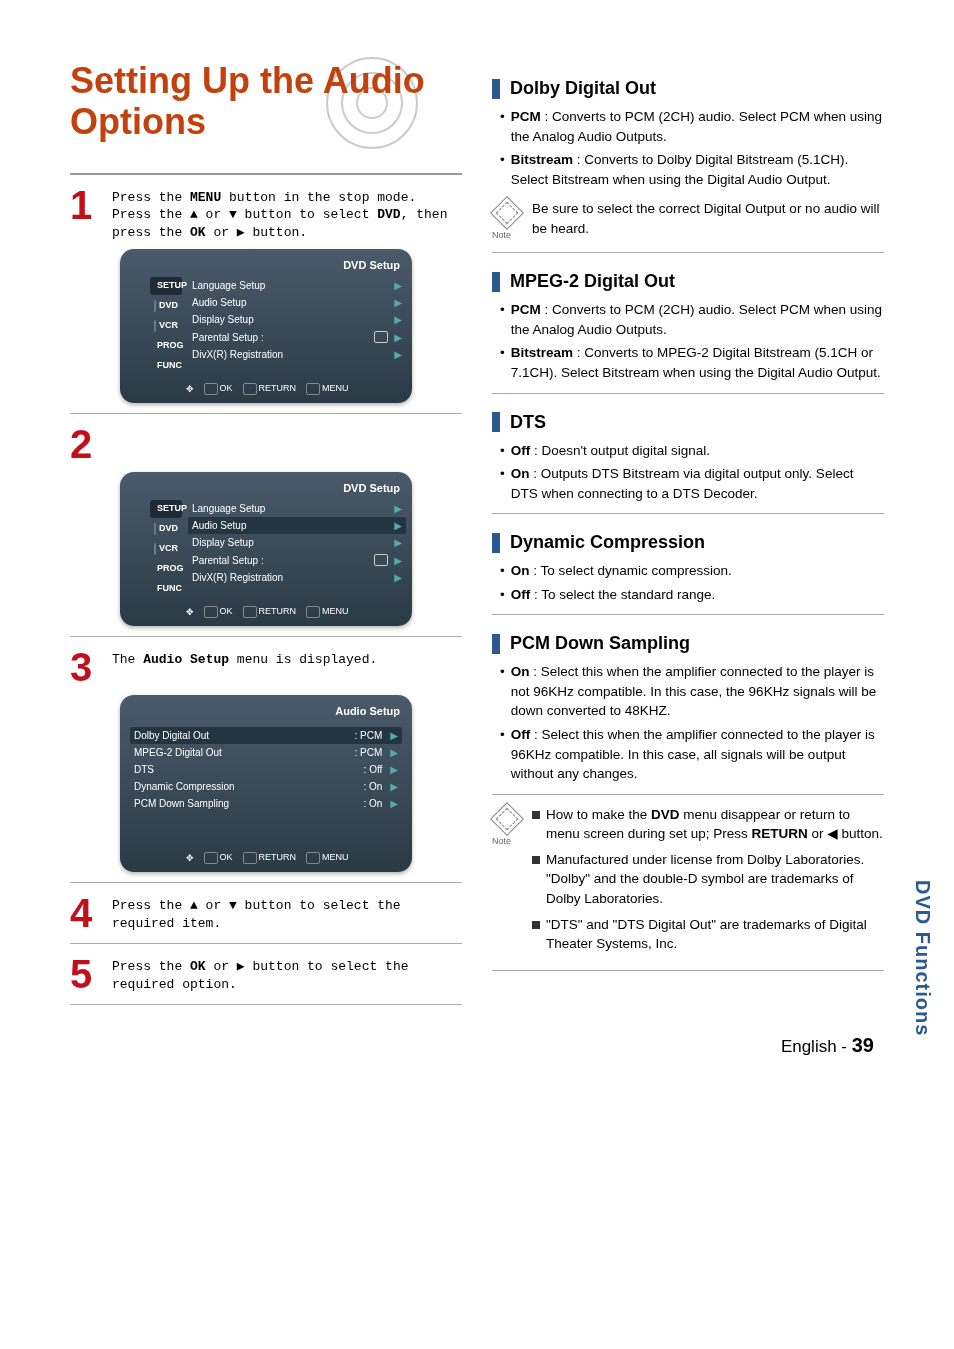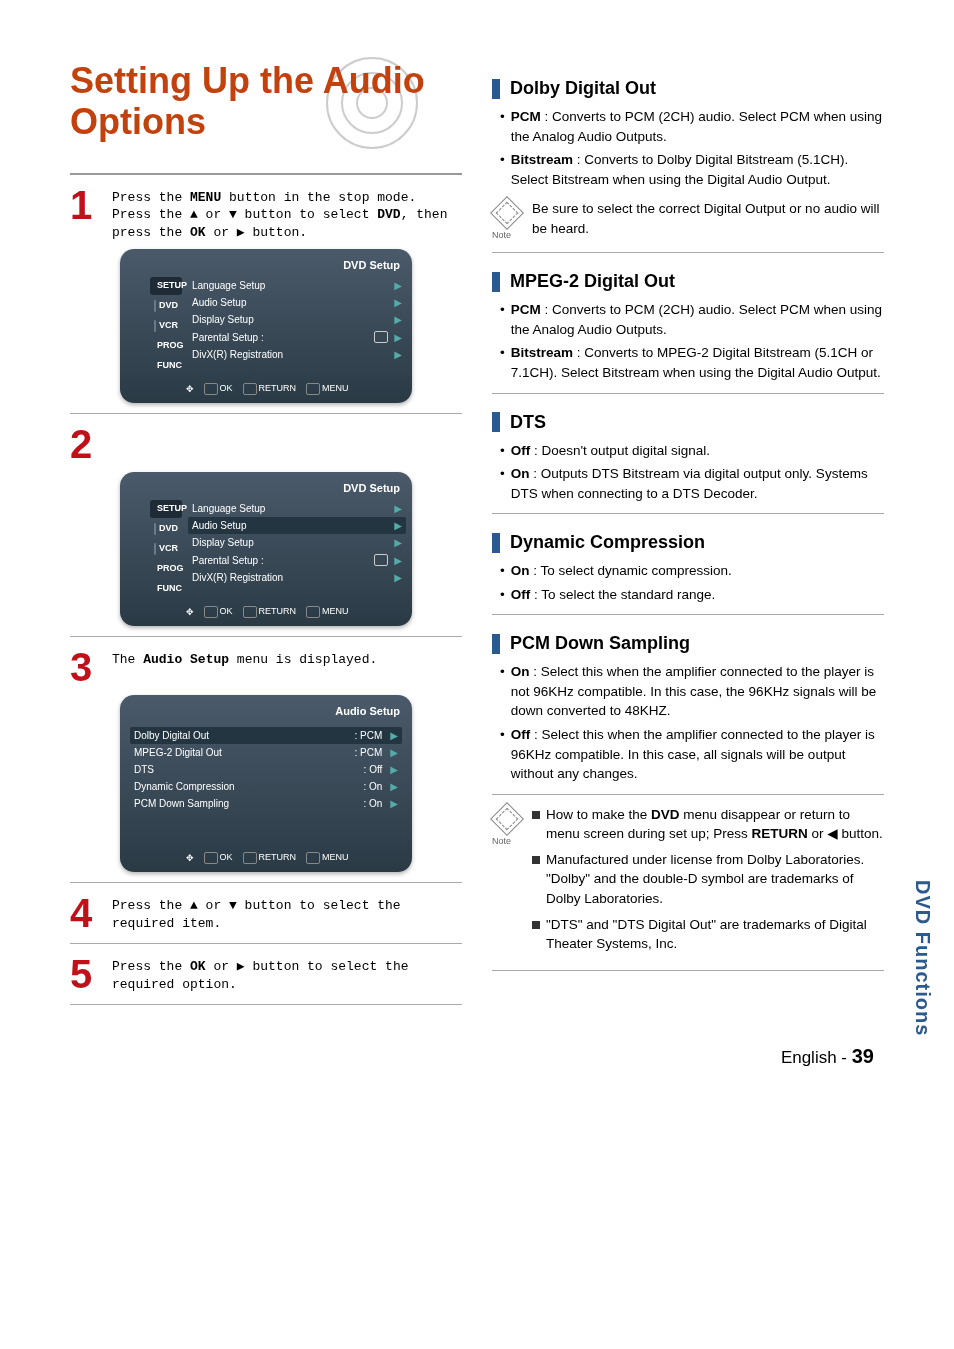--- a/index.html
+++ b/index.html
@@ -210,21 +210,21 @@
     top: 880px;
     writing-mode: vertical-rl;
     font-size: 20px;
     font-weight: bold;
     color:#2a5a8f;
     letter-spacing:1px;
   }
   .page-footer {
     text-align: right;
     font-size: 17px;
-    margin-top: 30px;
+    margin-top: 19px;
     padding-right: 10px;
   }
   .page-footer .num { font-weight: bold; font-size: 20px; }
 </style>
 </head>
 <body>
 
 <div class="page">
   <div class="columns">
 
@@ -475,21 +475,21 @@
       <div class="section-head">
         <div class="section-bar"></div>
         <div class="section-title">DTS</div>
       </div>
       <div class="bullet-line">
           <span class="dot">•</span>
           <span class="body"><strong class="k">Off</strong><span> : </span><span>Doesn't output digital signal.</span></span>
         </div>
       <div class="bullet-line">
           <span class="dot">•</span>
-          <span class="body"><strong class="k">On</strong><span> : </span><span>Outputs DTS Bitstream via digital output only. Systems DTS when connecting to a DTS Decoder.</span></span>
+          <span class="body"><strong class="k">On</strong><span> : </span><span>Outputs DTS Bitstream via digital output only. Select DTS when connecting to a DTS Decoder.</span></span>
         </div>
       <hr class="thin-hr">
 
       <div class="section-head">
         <div class="section-bar"></div>
         <div class="section-title">Dynamic Compression</div>
       </div>
       <div class="bullet-line">
           <span class="dot">•</span>
           <span class="body"><strong class="k">On</strong><span> : </span><span>To select dynamic compression.</span></span>

